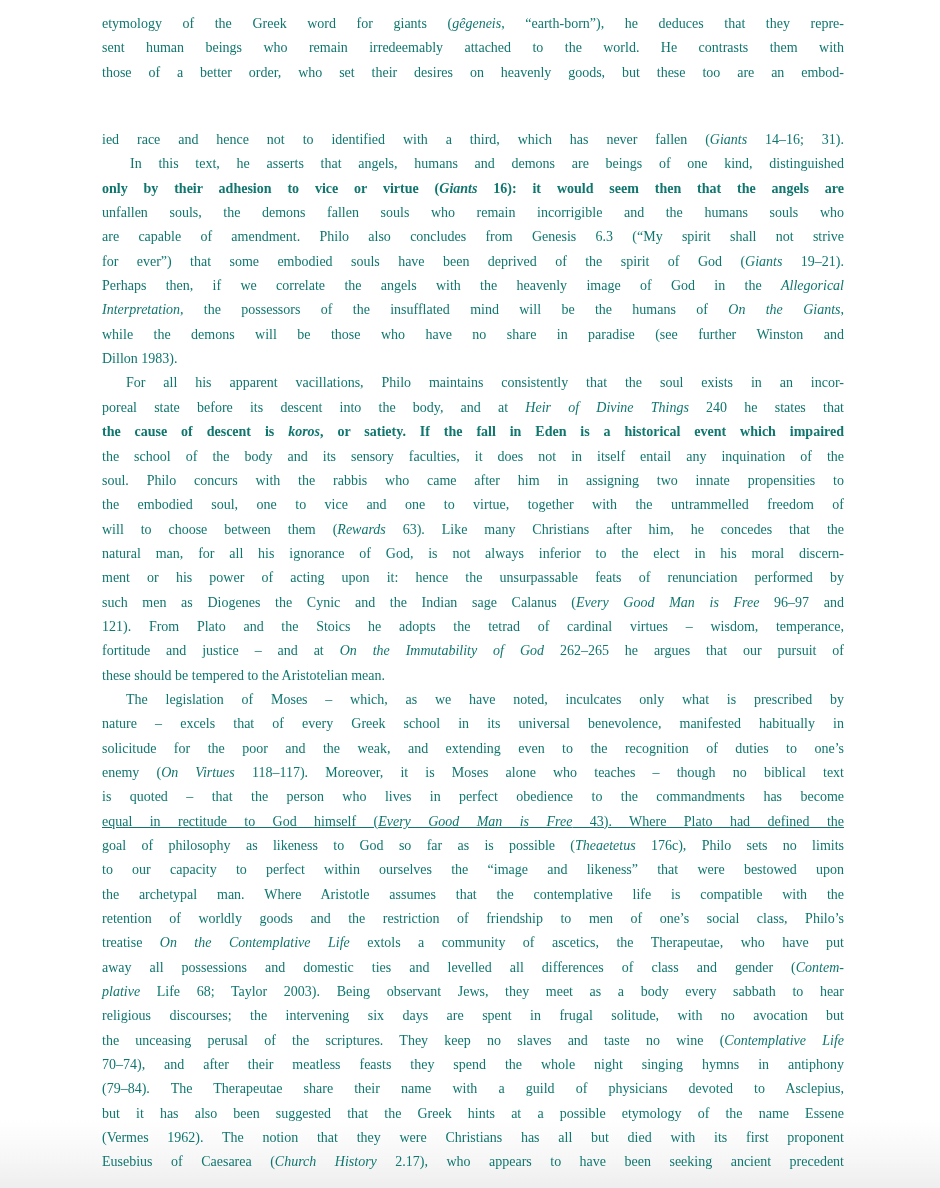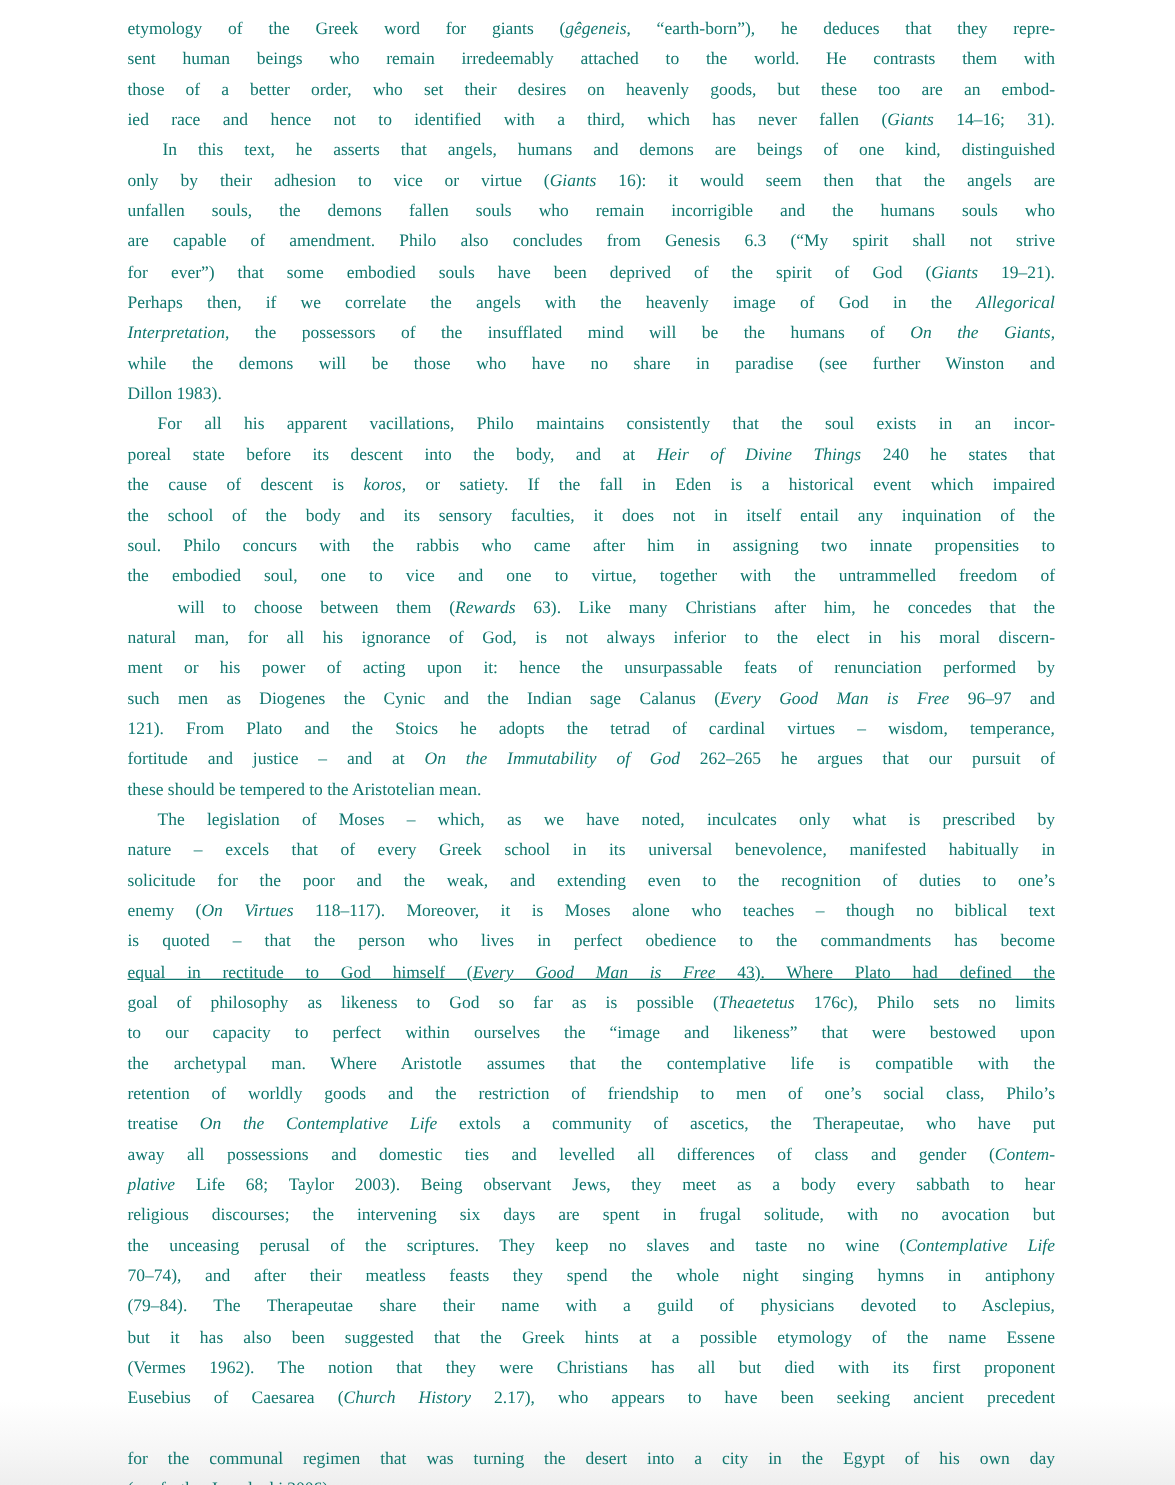--- a/index.html
+++ b/index.html
@@ -48,39 +48,39 @@
     .seg.it { font-style: italic; }
   </style>
 </head>
 <body>
 
 <div class="page" id="page">
     <div class="para">
       <div class="line" style="word-spacing: 0px;"><span class="seg">etymology of the Greek word for giants (</span><span class="seg it">gêgeneis</span><span class="seg">, “earth-born”), he deduces that they repre-</span></div>
       <div class="line" style="word-spacing: 0px;"><span class="seg">sent human beings who remain irredeemably attached to the world. He contrasts them with</span></div>
       <div class="line" style="word-spacing: 0px;"><span class="seg">those of a better order, who set their desires on heavenly goods, but these too are an embod-</span></div>
-      <div class="line" style="word-spacing: 0.000976562px;"><span class="seg">ied race and hence not to identified with a third, which has never fallen (</span><span class="seg it">Giants</span><span class="seg"> 14–16; 31).</span></div>
+      <div class="line" style="word-spacing: 0.000976562px; margin-top: 43px;"><span class="seg">ied race and hence not to identified with a third, which has never fallen (</span><span class="seg it">Giants</span><span class="seg"> 14–16; 31).</span></div>
       <div class="line" style="word-spacing: 0px; margin-left: 28px;"><span class="seg">In this text, he asserts that angels, humans and demons are beings of one kind, distinguished</span></div>
-      <div class="line" style="word-spacing: 0px;"><span class="seg">only by their adhesion to vice or virtue (</span><span class="seg it">Giants</span><span class="seg"> 16): it would seem then that the angels are</span></div>
+      <div class="line" style="word-spacing: 0px; font-weight: bold;"><span class="seg">only by their adhesion to vice or virtue (</span><span class="seg it">Giants</span><span class="seg"> 16): it would seem then that the angels are</span></div>
       <div class="line" style="word-spacing: 0px;"><span class="seg">unfallen souls, the demons fallen souls who remain incorrigible and the humans souls who</span></div>
       <div class="line" style="word-spacing: 0px;"><span class="seg">are capable of amendment. Philo also concludes from Genesis 6.3 (“My spirit shall not strive</span></div>
       <div class="line" style="word-spacing: 0px;"><span class="seg">for ever”) that some embodied souls have been deprived of the spirit of God (</span><span class="seg it">Giants</span><span class="seg"> 19–21).</span></div>
       <div class="line" style="word-spacing: 0px;"><span class="seg">Perhaps then, if we correlate the angels with the heavenly image of God in the </span><span class="seg it">Allegorical</span></div>
       <div class="line" style="word-spacing: 0.00111607px;"><span class="seg it">Interpretation</span><span class="seg">, the possessors of the insufflated mind will be the humans of </span><span class="seg it">On the Giants</span><span class="seg">,</span></div>
       <div class="line" style="word-spacing: 0px;"><span class="seg">while the demons will be those who have no share in paradise (see further Winston and</span></div>
       <div class="line last"><span class="seg">Dillon 1983).</span></div>
     </div>
     <div class="para">
       <div class="line first-indent" style="word-spacing: 0px;"><span class="seg">For all his apparent vacillations, Philo maintains consistently that the soul exists in an incor-</span></div>
       <div class="line" style="word-spacing: 0px;"><span class="seg">poreal state before its descent into the body, and at </span><span class="seg it">Heir of Divine Things</span><span class="seg"> 240 he states that</span></div>
-      <div class="line" style="word-spacing: 0px;"><span class="seg">the cause of descent is </span><span class="seg it">koros</span><span class="seg">, or satiety. If the fall in Eden is a historical event which impaired</span></div>
+      <div class="line" style="word-spacing: 0px; font-weight: bold;"><span class="seg">the cause of descent is </span><span class="seg it">koros</span><span class="seg">, or satiety. If the fall in Eden is a historical event which impaired</span></div>
       <div class="line" style="word-spacing: 0px;"><span class="seg">the school of the body and its sensory faculties, it does not in itself entail any inquination of the</span></div>
       <div class="line" style="word-spacing: 0px;"><span class="seg">soul. Philo concurs with the rabbis who came after him in assigning two innate propensities to</span></div>
       <div class="line" style="word-spacing: 0px;"><span class="seg">the embodied soul, one to vice and one to virtue, together with the untrammelled freedom of</span></div>
-      <div class="line" style="word-spacing: 0px; margin-left: 40px;"><span class="seg">will to choose between them (</span><span class="seg it">Rewards</span><span class="seg"> 63). Like many Christians after him, he concedes that the</span></div>
+      <div class="line" style="word-spacing: 0px;"><span class="seg">will to choose between them (</span><span class="seg it">Rewards</span><span class="seg"> 63). Like many Christians after him, he concedes that the</span></div>
       <div class="line" style="word-spacing: 0px;"><span class="seg">natural man, for all his ignorance of God, is not always inferior to the elect in his moral discern-</span></div>
       <div class="line" style="word-spacing: 0px;"><span class="seg">ment or his power of acting upon it: hence the unsurpassable feats of renunciation performed by</span></div>
       <div class="line" style="word-spacing: 0px;"><span class="seg">such men as Diogenes the Cynic and the Indian sage Calanus (</span><span class="seg it">Every Good Man is Free</span><span class="seg"> 96–97 and</span></div>
       <div class="line" style="word-spacing: 0px;"><span class="seg">121). From Plato and the Stoics he adopts the tetrad of cardinal virtues – wisdom, temperance,</span></div>
       <div class="line" style="word-spacing: 0px;"><span class="seg">fortitude and justice – and at </span><span class="seg it">On the Immutability of God</span><span class="seg"> 262–265 he argues that our pursuit of</span></div>
       <div class="line last"><span class="seg">these should be tempered to the Aristotelian mean.</span></div>
     </div>
     <div class="para">
       <div class="line first-indent" style="word-spacing: 0px;"><span class="seg">The legislation of Moses – which, as we have noted, inculcates only what is prescribed by</span></div>
       <div class="line" style="word-spacing: 0px;"><span class="seg">nature – excels that of every Greek school in its universal benevolence, manifested habitually in</span></div>

